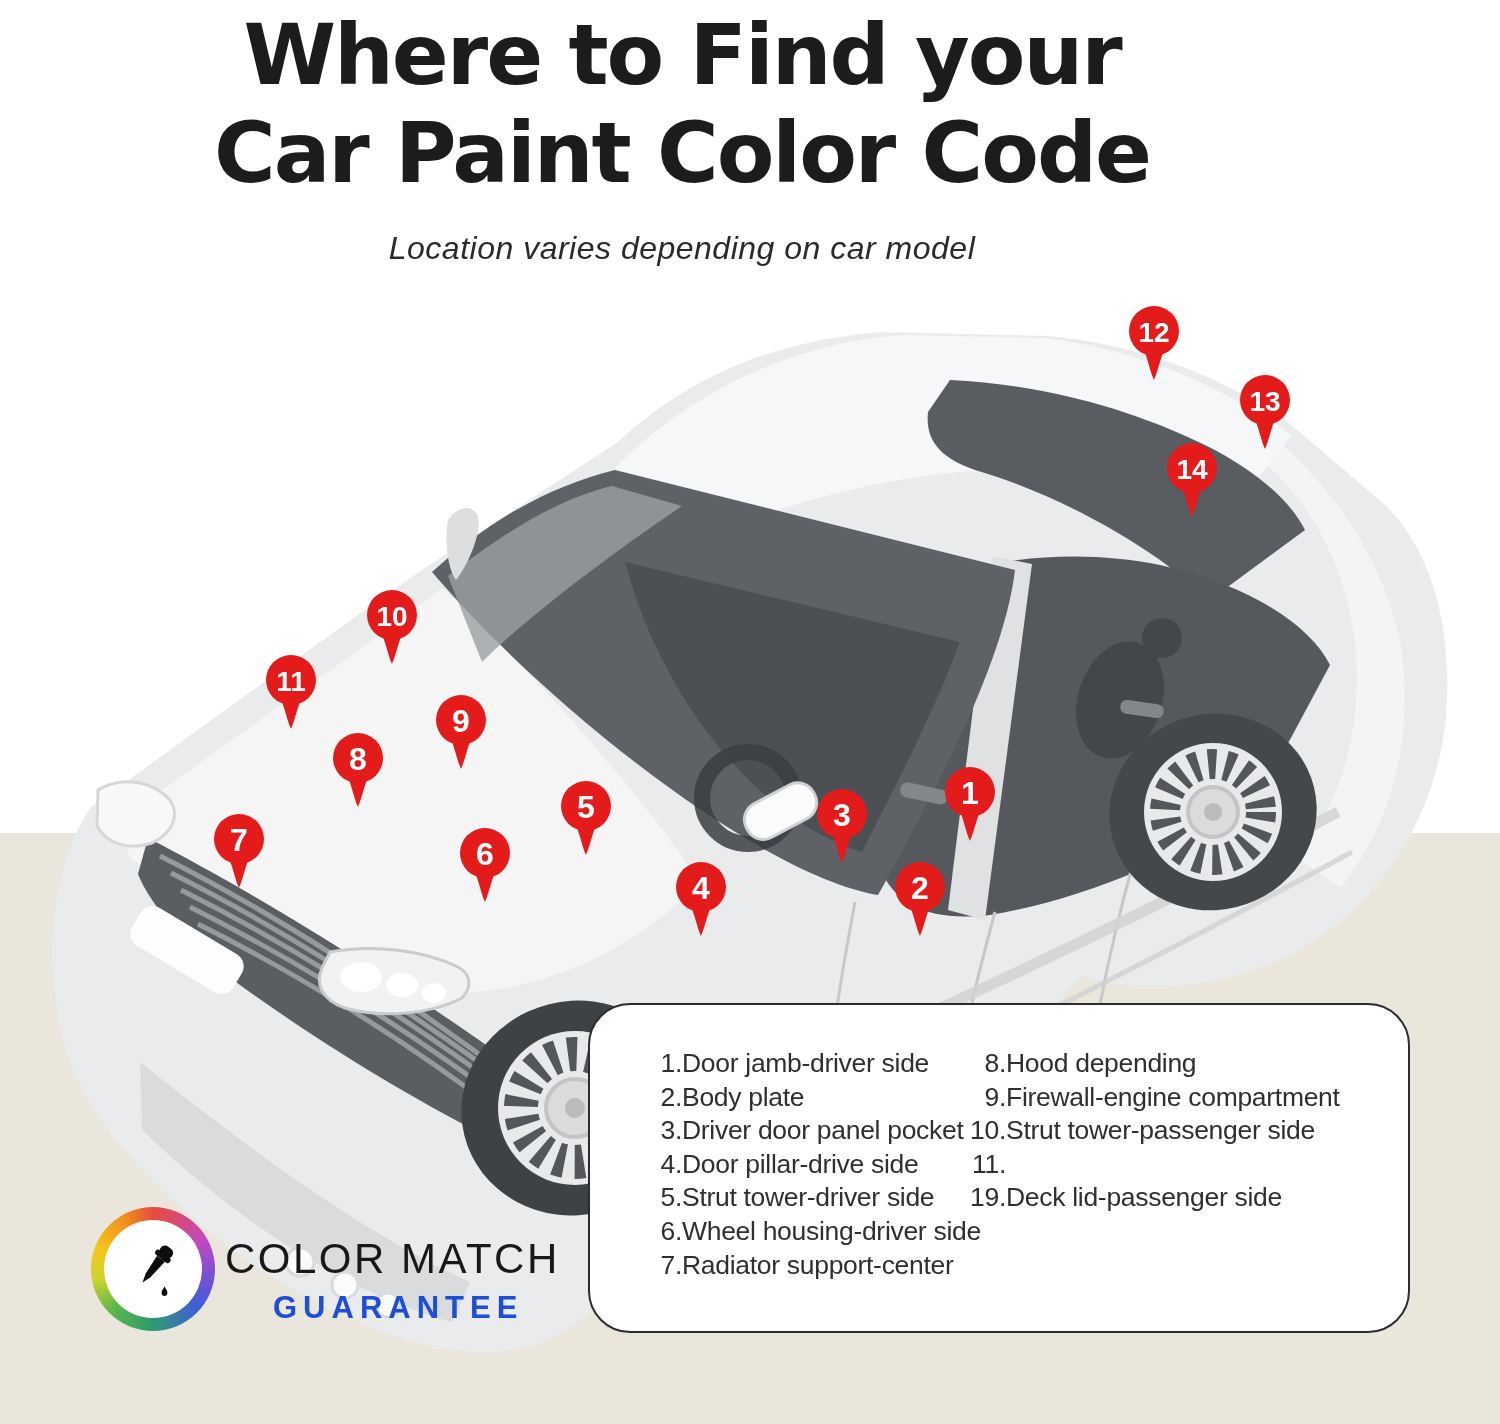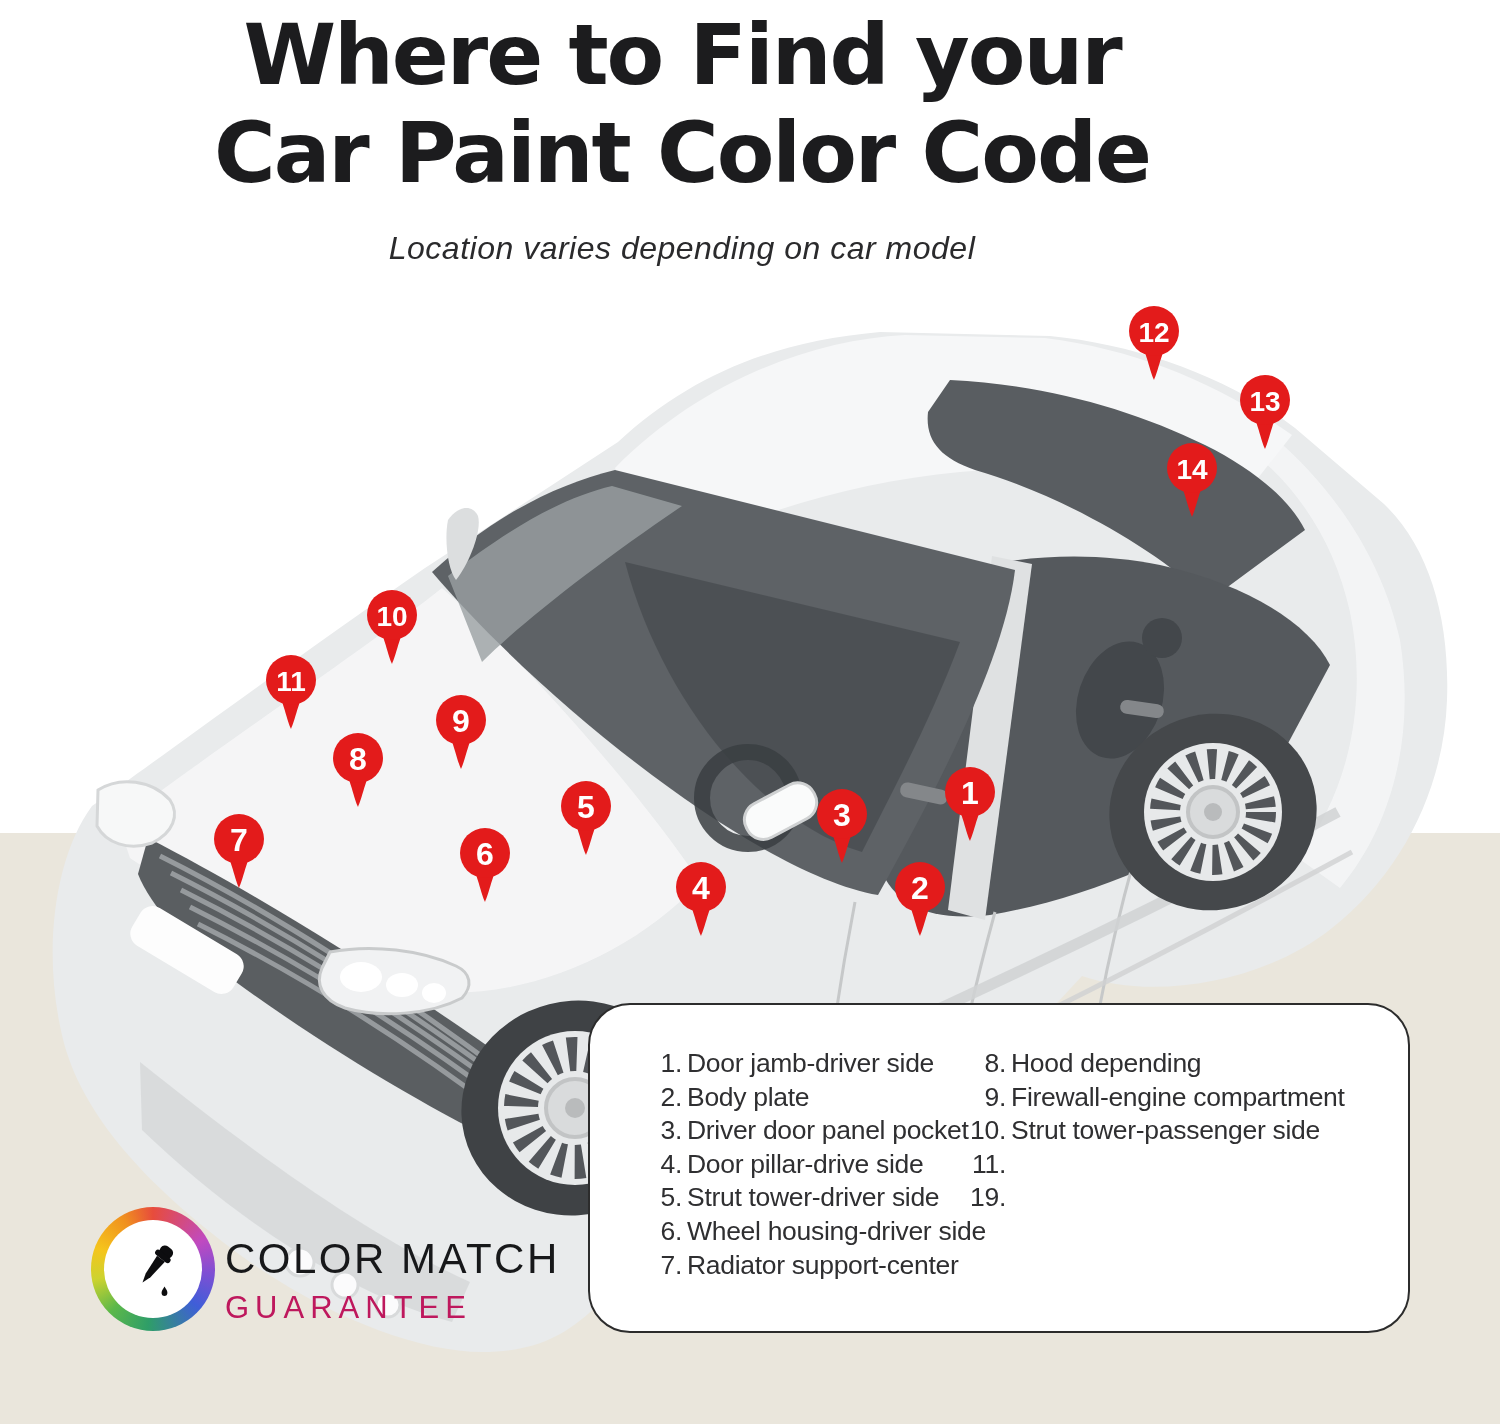--- a/index.html
+++ b/index.html
@@ -14,29 +14,29 @@
   .subtitle{margin-top:28px;font-style:italic;font-size:32px;color:#2a2a2c;letter-spacing:0.5px;}
   .legend-box{position:absolute;left:588px;top:1003px;width:822px;height:330px;background:#ffffff;
               border:2px solid #2c2c2c;border-radius:42px;box-sizing:border-box;z-index:3;}
   .legend-col{position:absolute;top:42px;margin:0;padding:0;list-style:none;}
   .legend-col.left{left:56px;width:312px;}
   .legend-col.right{left:366px;width:430px;}
   .legend-col li{display:flex;font-size:26.5px;line-height:33.6px;color:#2f2f31;letter-spacing:-0.3px;white-space:nowrap;}
   .legend-col .num{display:inline-block;text-align:right;flex:0 0 auto;}
   .legend-col.left .num{width:36px;}
   .legend-col.right .num{width:50px;}
-  .legend-col .lbl{margin-left:5px;}
+  .legend-col .lbl{}
   .badge{position:absolute;left:91px;top:1207px;width:124px;height:124px;border-radius:50%;z-index:3;
          background:conic-gradient(from 0deg,#e74c3c 0deg,#c04ac0 60deg,#7d4fd4 95deg,#3f5ed8 130deg,
                     #2f9e68 185deg,#5cb84a 225deg,#cdd32f 260deg,#f5c51c 290deg,#f0901f 330deg,#e74c3c 360deg);}
   .badge-inner{position:absolute;left:13px;top:13px;width:98px;height:98px;border-radius:50%;background:#ffffff;
                display:flex;align-items:center;justify-content:center;}
   .badge-text{position:absolute;left:225px;top:1235px;z-index:3;}
   .badge-line1{font-size:42px;font-weight:400;letter-spacing:2.5px;color:#17181a;}
-  .badge-line2{margin-top:7px;font-size:31px;font-weight:400;letter-spacing:6px;color:#be185d;}
+  .badge-line2{margin-top:7px;font-size:31px;font-weight:700;letter-spacing:6px;color:#1d4ed8;margin-left:48px;}
   .pin-num{fill:#ffffff;font-family:"Liberation Sans",sans-serif;font-weight:700;text-anchor:middle;}
 </style>
 </head>
 <body>
 
 <div class="stage">
 
   <div class="ground"></div>
 
   <svg class="scene" width="1500" height="1424" viewBox="0 0 1500 1424">
@@ -304,20 +304,21 @@
         </li>
         <li>
           <span class="num">10.</span>
           <span class="lbl">Strut tower-passenger side</span>
         </li>
         <li>
           <span class="num">11.</span>
         </li>
         <li>
           <span class="num">19.</span>
+          <span class="lbl">Deck lid-passenger side</span>
         </li>
       </ul>
   </div>
 
   <div class="badge">
     <div class="badge-inner">
       <svg width="62" height="62" viewBox="-31 -31 62 62">
         <g transform="rotate(38)" fill="#0d0d0f">
           <rect x="-7" y="-27" width="14" height="11" rx="5"></rect>
           <rect x="-9" y="-19" width="18" height="6" rx="3"></rect>

